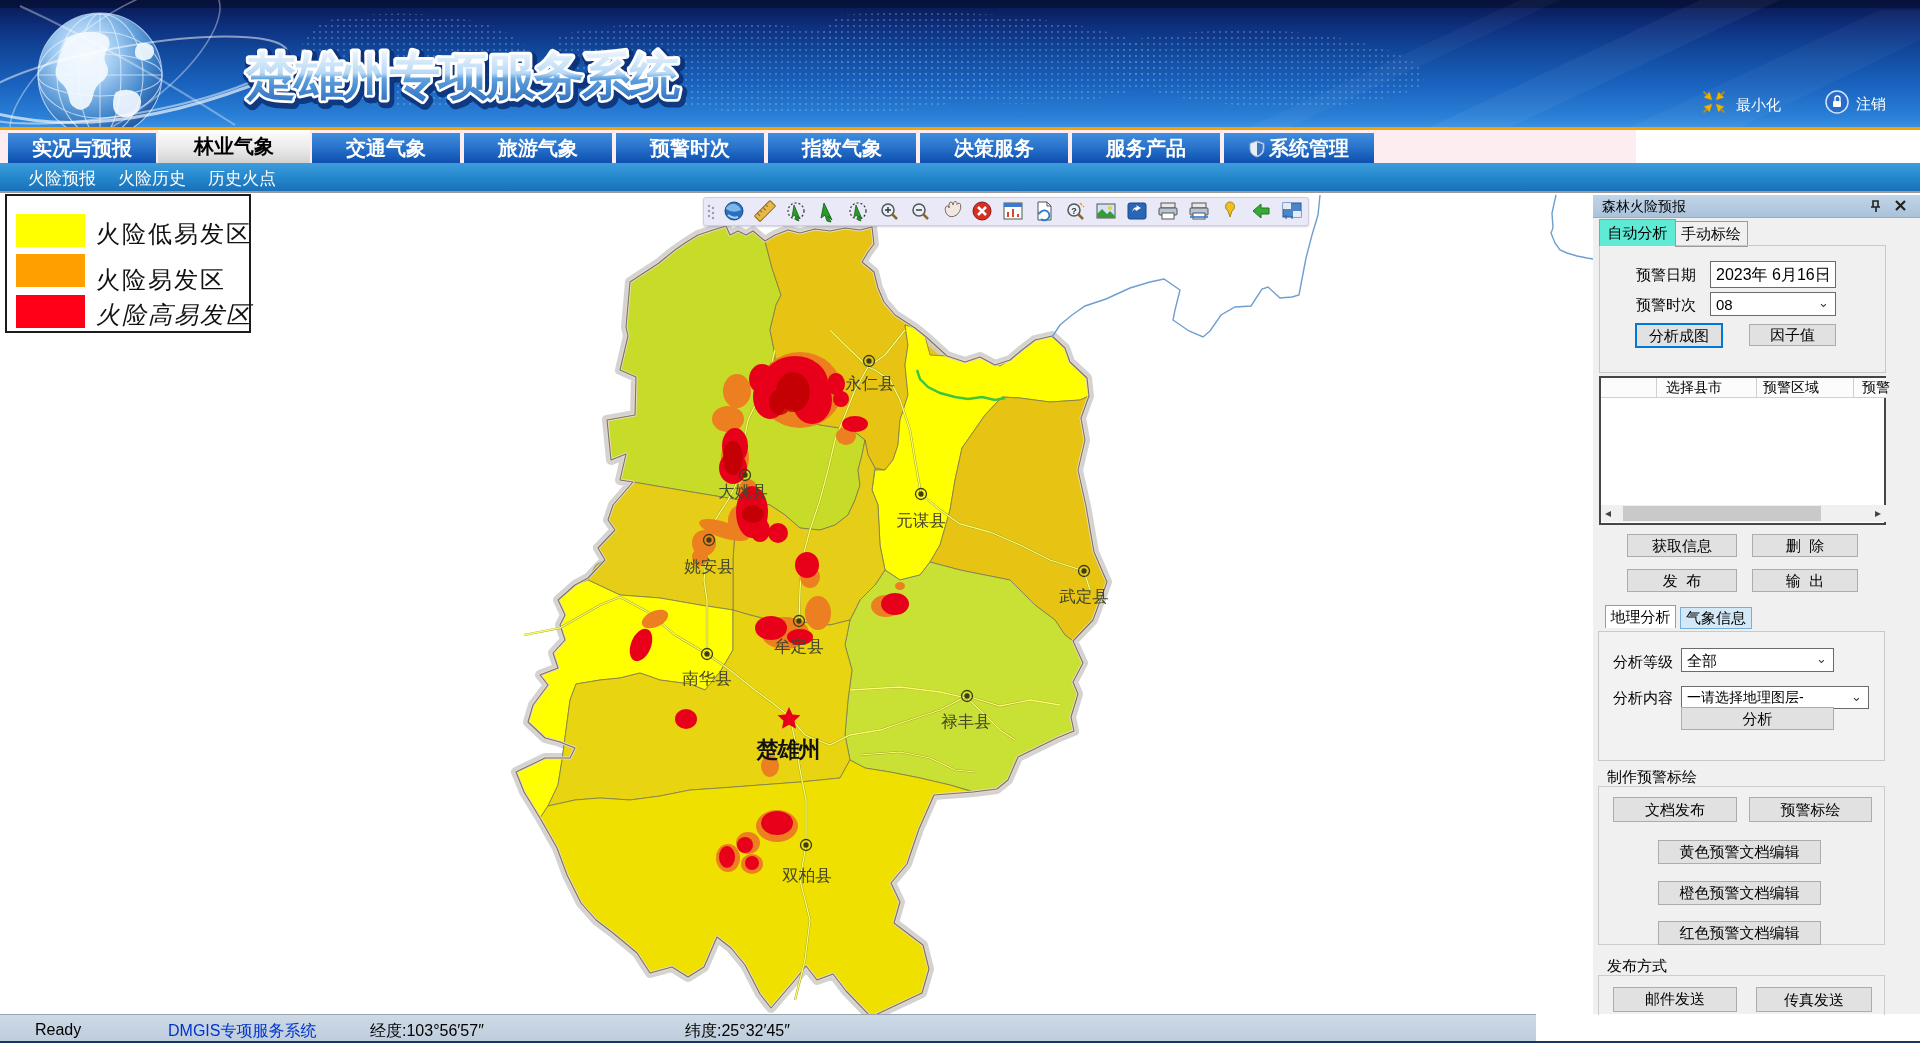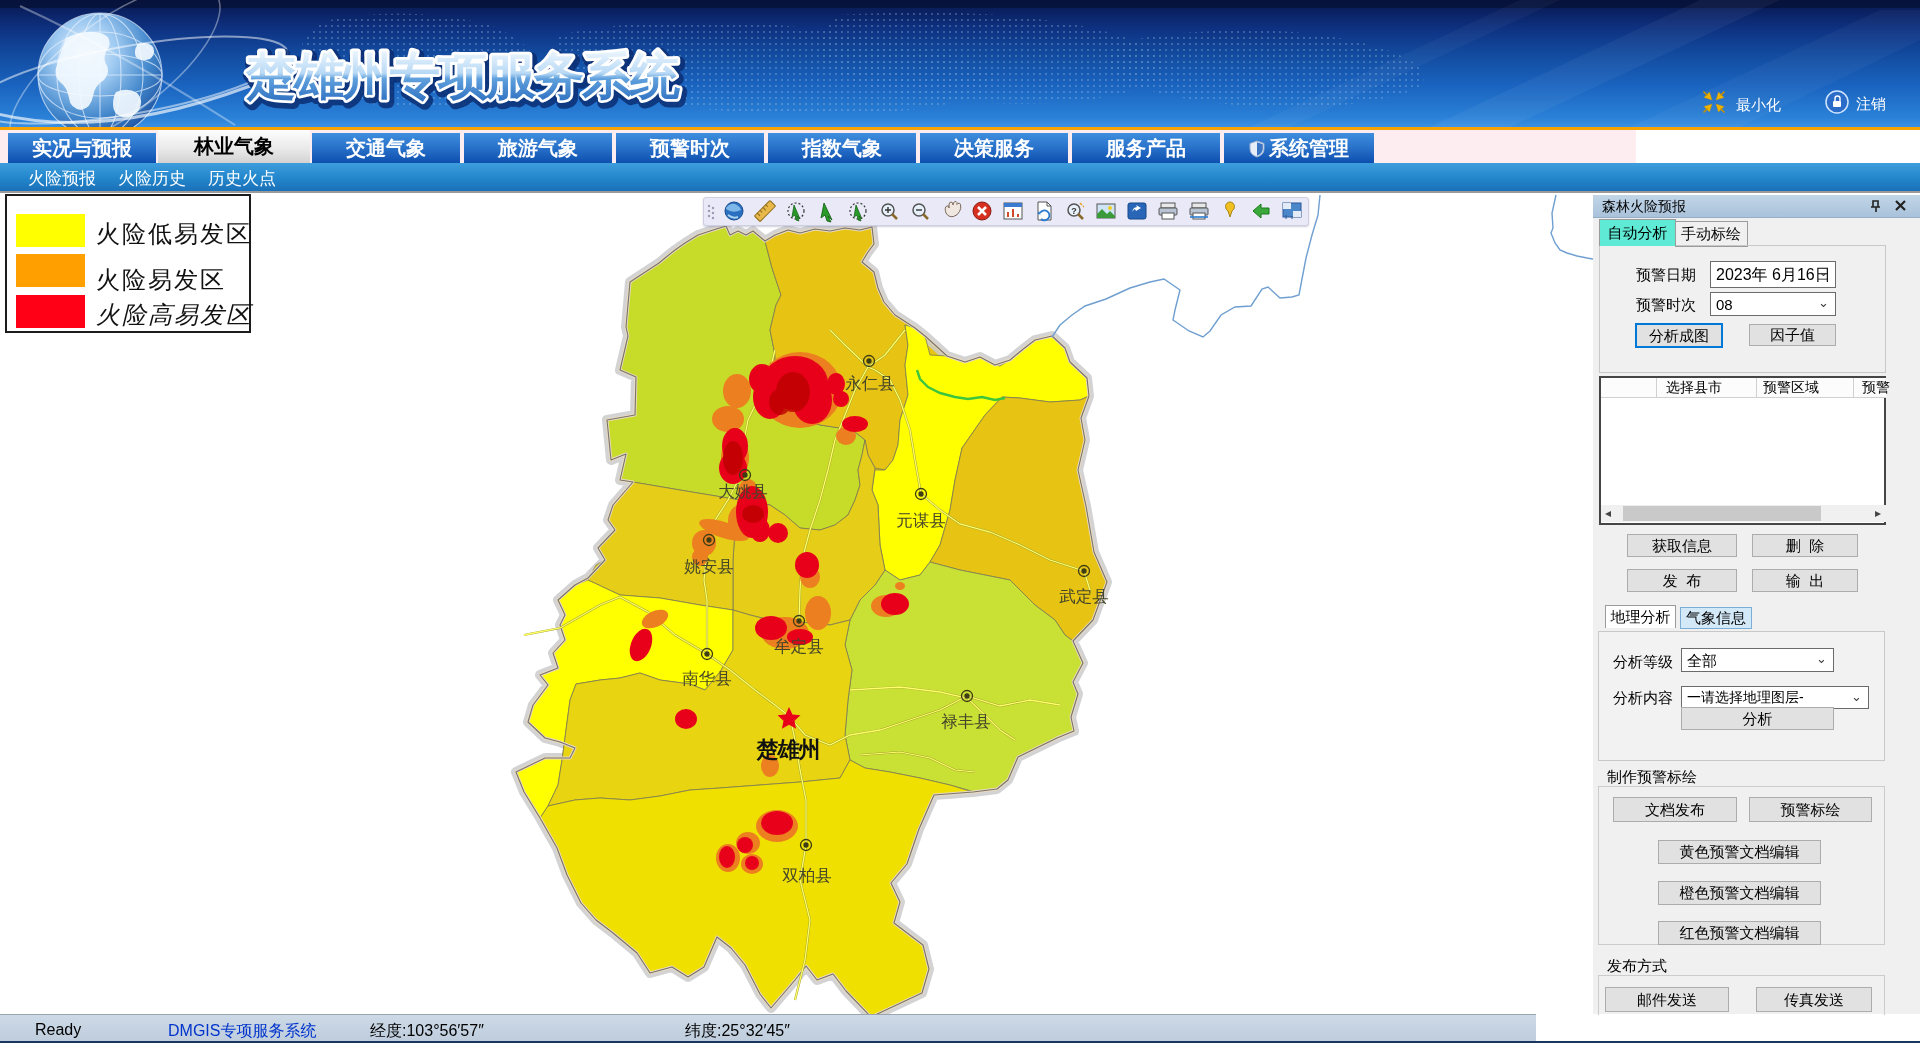--- a/index.html
+++ b/index.html
@@ -478,21 +478,21 @@
   <div class="abs" style="left:14px;top:573px;font-size:15px;">制作预警标绘</div>
   <div class="gbox" style="left:5px;top:591px;width:285px;height:157px;border-color:#cccccc;"></div>
   <div class="btn" style="left:20px;top:602px;width:122px;height:23px;line-height:23px;">文档发布</div>
   <div class="btn" style="left:156px;top:602px;width:121px;height:23px;line-height:23px;">预警标绘</div>
   <div class="btn" style="left:65px;top:645px;width:161px;height:22px;line-height:22px;">黄色预警文档编辑</div>
   <div class="btn" style="left:65px;top:686px;width:161px;height:22px;line-height:22px;">橙色预警文档编辑</div>
   <div class="btn" style="left:65px;top:726px;width:161px;height:22px;line-height:22px;">红色预警文档编辑</div>
 
   <div class="abs" style="left:14px;top:762px;font-size:15px;">发布方式</div>
   <div class="gbox" style="left:5px;top:780px;width:285px;height:39px;border-bottom:none;border-color:#cccccc;"></div>
-  <div class="btn" style="left:12px;top:792px;width:122px;height:23px;line-height:23px;">邮件发送</div>
+  <div class="btn" style="left:20px;top:792px;width:122px;height:23px;line-height:23px;font-family:Liberation Serif, serif;">邮件发送</div>
   <div class="btn" style="left:163px;top:792px;width:114px;height:23px;line-height:23px;">传真发送</div>
 </div>
 <div id="vscroll">
   <svg class="abs" style="left:3px;top:6px;" width="10" height="8" viewBox="0 0 10 8">
       <path d="M1,6 L5,1 L9,6" fill="none" stroke="#444" stroke-width="1.8"></path>
     </svg>
   <div class="abs" style="left:0px;top:22px;width:16px;height:750px;background:#c4c4c4;"></div>
   <svg class="abs" style="left:3px;top:782px;" width="10" height="8" viewBox="0 0 10 8">
       <path d="M1,2 L5,7 L9,2" fill="none" stroke="#444" stroke-width="1.8"></path>
     </svg>

